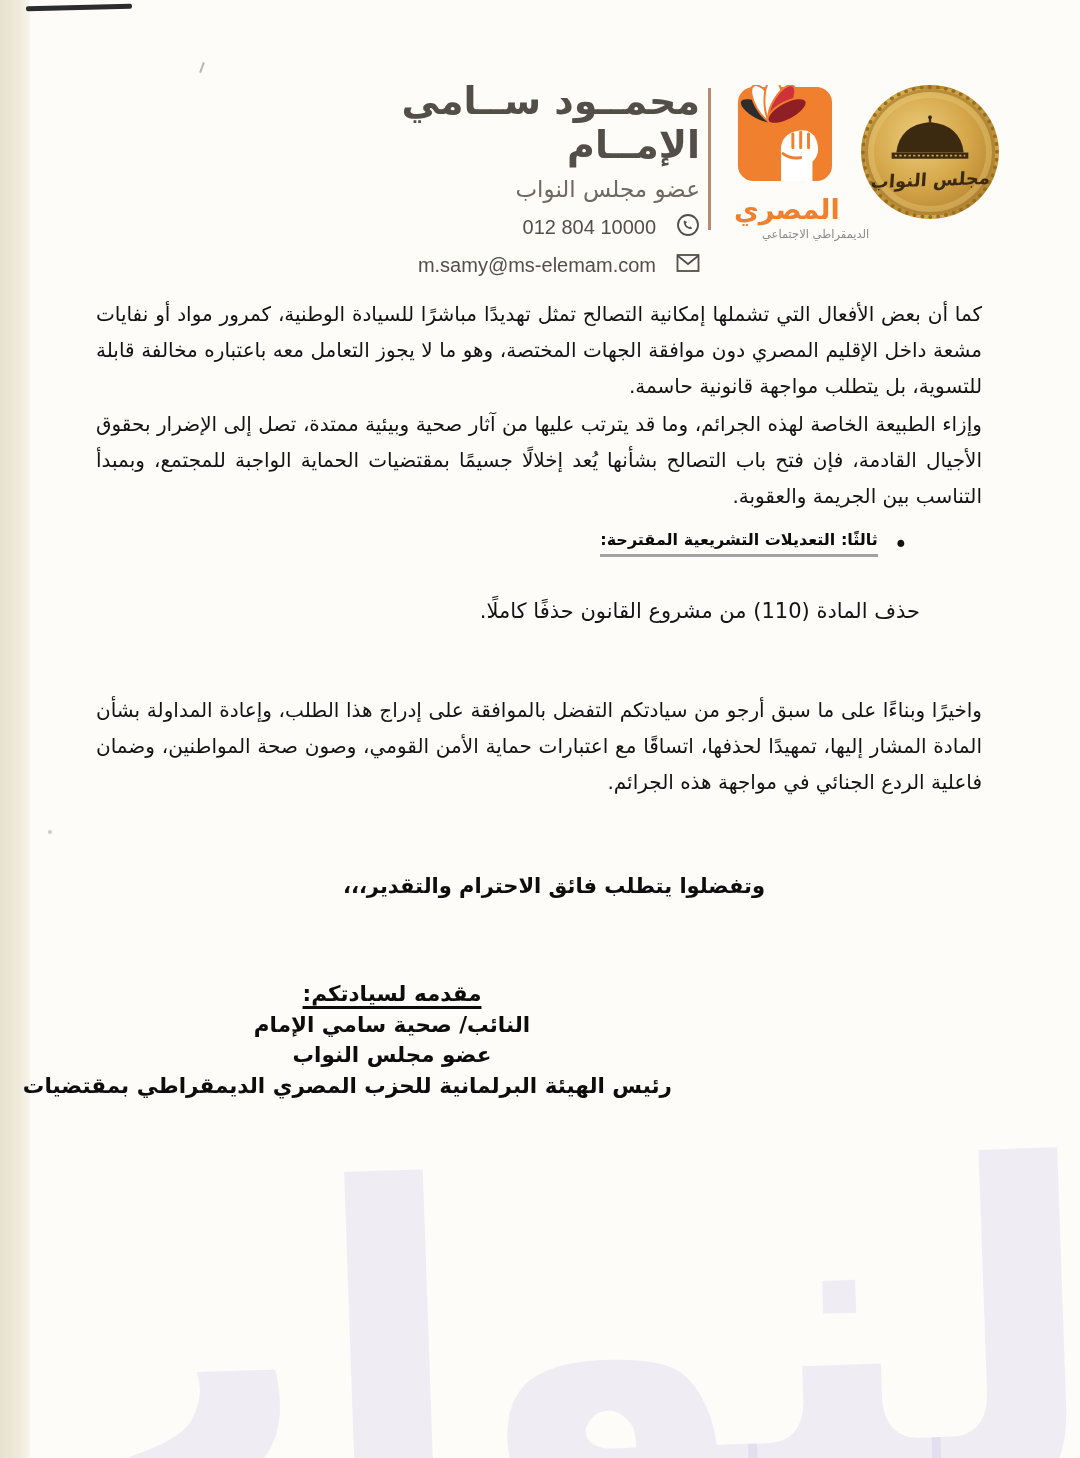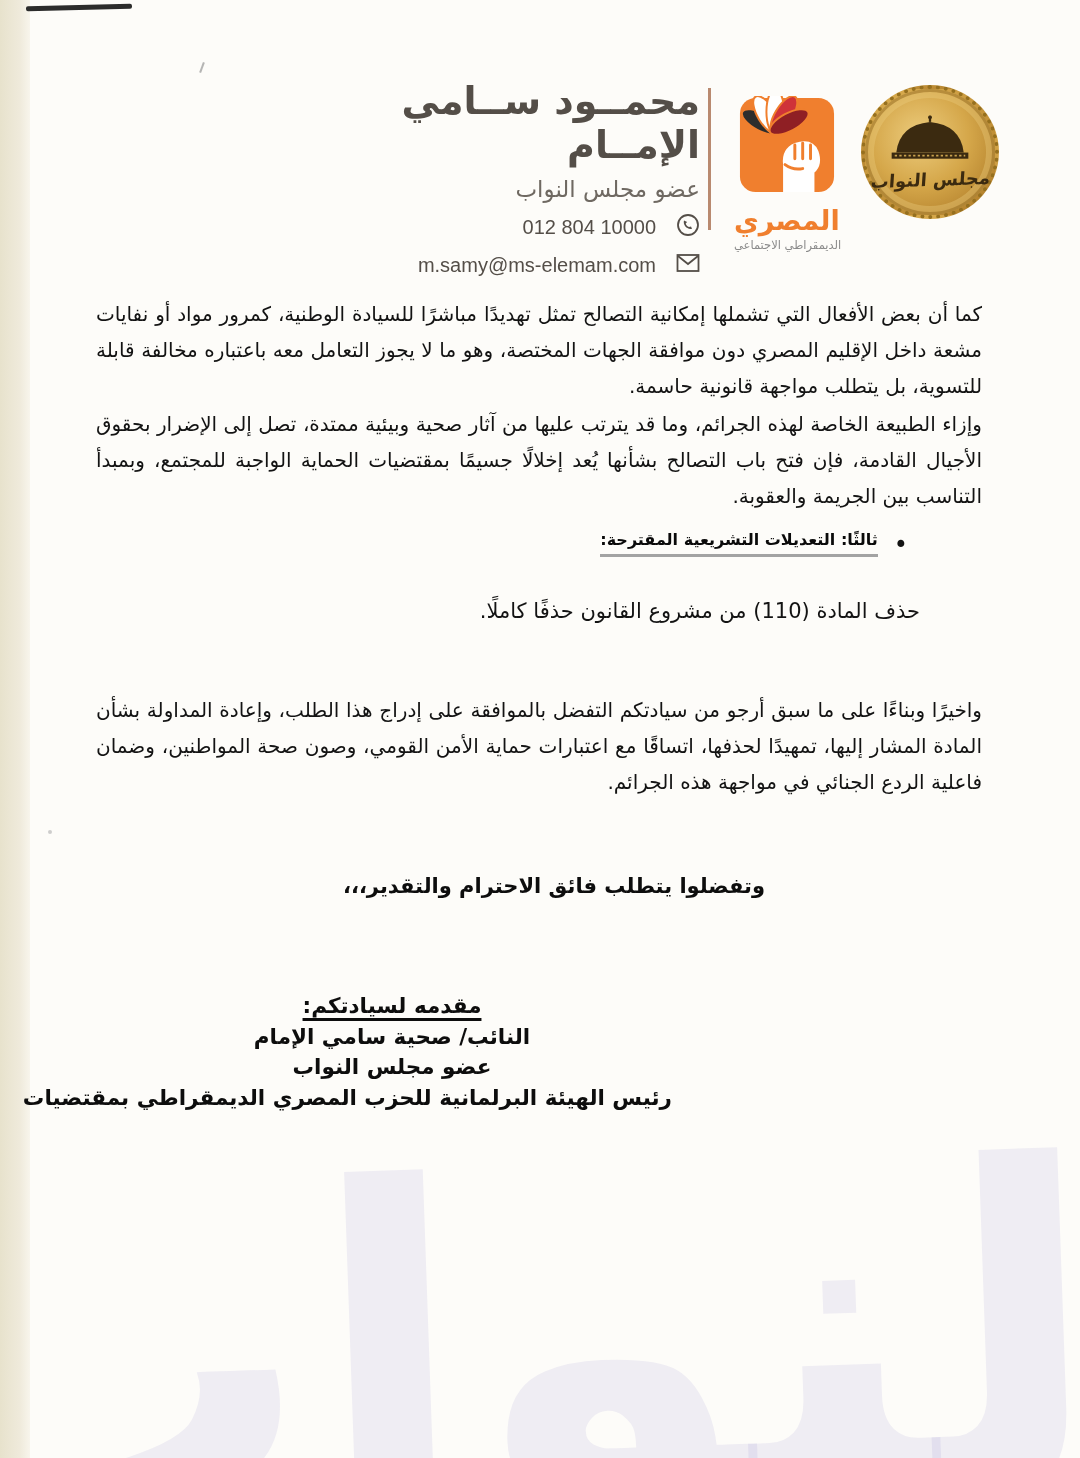--- a/index.html
+++ b/index.html
@@ -32,24 +32,24 @@
   .identity-role { font-size:23px; color:#6f6962; margin-top:9px; }
   .contact-row { direction:ltr; display:flex; justify-content:flex-end; align-items:center;
     gap:20px; margin-top:11px; color:#544e48; font-size:20px;
     font-family:Liberation Sans, sans-serif; }
   .contact-row:first-of-type { margin-top:18px; }
   .contact-icon { flex:0 0 auto; }
 
   .divider-v { position:absolute; top:88px; left:708px; width:3px; height:142px;
     background:var(--divider-brown,#b98a70); z-index:2; }
 
-  .party { position:absolute; top:96px; left:734px; width:102px; text-align:right; z-index:2; }
+  .party { position:absolute; top:85px; left:734px; width:102px; text-align:center; z-index:2; }
   .party-name { font-size:27px; font-weight:bold; line-height:1;
     color:var(--party-orange,#f07f2e); margin-top:3px; }
-  .party-sub { font-size:11.5px; color:#8b8b8b; margin-top:4px; white-space:nowrap; }
+  .party-sub { font-size:11.5px; color:#8b8b8b; margin-top:4px; white-space:nowrap;margin-left:28px; }
 
   .seal { position:absolute; top:85px; left:861px; width:138px; height:134px;
     border-radius:50%; border:4px dotted #96701f; box-sizing:border-box;
     background:radial-gradient(circle at 42% 38%, #eccc7d 0%, #d5a74a 45%, #b5832e 80%, #a5741f 100%);
     box-shadow:inset 0 0 0 3px rgba(146,102,26,.5), inset 0 0 0 9px rgba(238,208,132,.35);
     display:flex; flex-direction:column; align-items:center; justify-content:center; z-index:2; }
   .seal-text { font-size:18px; font-weight:bold; color:#3b2a10;
     transform:skewX(-6deg) rotate(-2deg); margin-top:3px; }
 
   
@@ -65,21 +65,21 @@
   .heading-text { font-size:16px; font-weight:bold; color:#0a0a0a;
     border-bottom:3px solid #a3a3a3; padding-bottom:5px; }
 
   .amendment { position:absolute; top:599px; right:160px; direction:rtl;
     font-size:21px; color:#131313; z-index:1; }
 
   .closing { position:absolute; top:874px; left:28px; width:1052px; direction:rtl;
     text-align:center; font-size:21px; font-weight:bold; color:#0d0d0d; z-index:1; }
 
   .signature { position:absolute; top:979px; left:112px; width:560px; direction:rtl;
-    text-align:center; font-weight:bold; color:#0d0d0d; z-index:1;margin-top:12px; }
+    text-align:center; font-weight:bold; color:#0d0d0d; z-index:1; }
   .sig-line { font-size:21.5px; line-height:30.5px; white-space:nowrap; }
   .sig-intro { text-decoration:underline; text-decoration-thickness:2.5px; text-underline-offset:5px; }
 </style>
 </head>
 <body>
 
 <div class="page">
 
   <div class="watermark">مجلس النواب</div>
 

